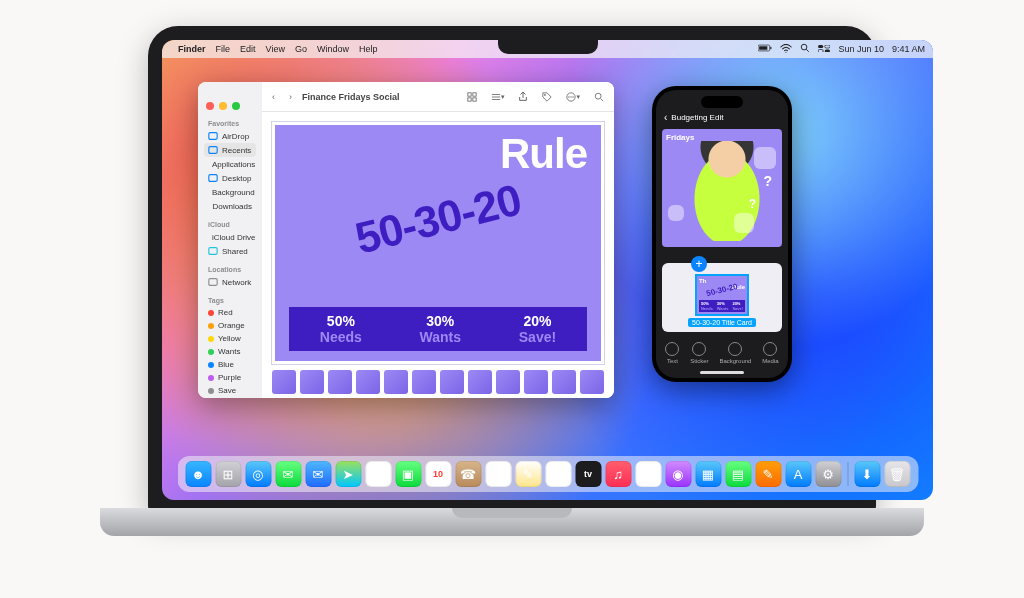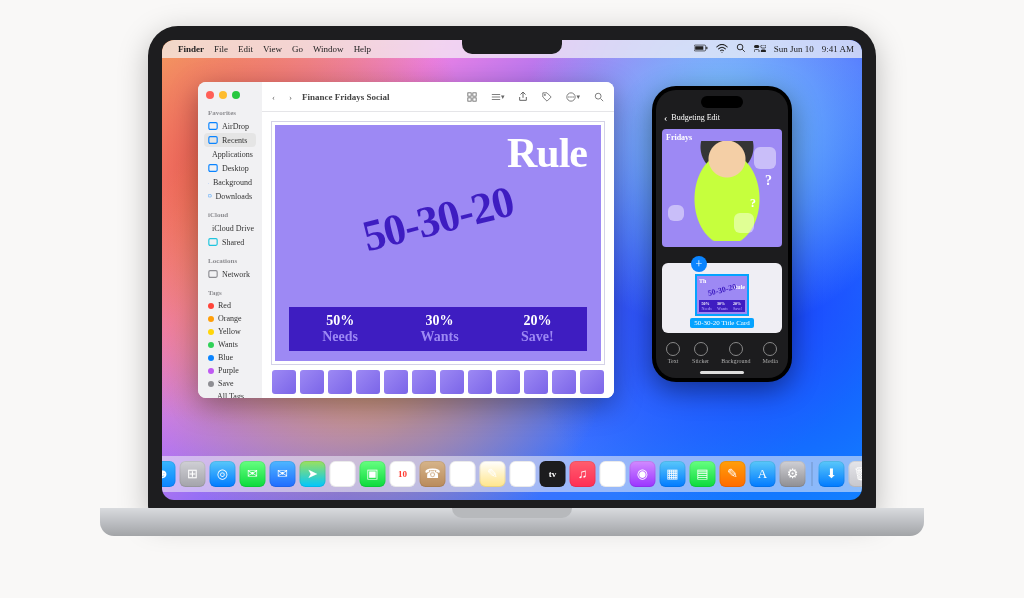--- a/index.html
+++ b/index.html
@@ -37,31 +37,30 @@
     position: absolute;
     left: 50%; transform: translateX(-50%);
     top: 0;
     width: 120px; height: 10px;
     background: #b7b9bc;
     border-radius: 0 0 10px 10px;
   }
 
   .screen {
     position: relative;
-    width: 700px;
+    width: 771px;
     height: 460px;
     border-radius: 12px;
     overflow: hidden;
     background:
       radial-gradient(circle at 80% 20%, #7fd3fb 0%, transparent 30%),
       radial-gradient(circle at 85% 55%, #1842ff 0%, transparent 38%),
       radial-gradient(circle at 30% 60%, #ffb24c 0%, transparent 44%),
       radial-gradient(circle at 10% 30%, #ef5b46 0%, transparent 35%),
       linear-gradient(135deg, #f7c36b 0%, #e981e6 25%, #5c63ff 55%, #1284ff 90%);
-    font-family: Liberation Serif, serif;
   }
   .notch {
     position: absolute;
     top: 0; left: 50%; transform: translateX(-50%);
     width: 100px; height: 14px;
     background: #1d1d1f;
     border-radius: 0 0 10px 10px;
     z-index: 50;
   }
 
@@ -88,21 +87,21 @@
     background: #fff;
     border-radius: 8px;
     box-shadow: 0 8px 28px rgba(0,0,0,.35);
     display: flex;
     overflow: hidden;
     z-index: 10;
   }
   .finder-sidebar {
     width: 94px;
     background: #efeef1d8;
-    padding: 6px 6px;
+    padding: 17px 6px;
     font-size: 8px;
     color: #333;
     overflow: hidden;
   }
   .traffic { display:flex; gap:5px; padding: 3px 0 8px 2px;}
   .traffic span { width:8px; height:8px; border-radius:50%; display:block;}
   .tl-red{background:#ff5f57;} .tl-yel{background:#febc2e;} .tl-grn{background:#28c840;}
   .side-group { margin-bottom: 6px; }
   .side-title { font-size: 7px; color: #8d8d91; font-weight: 600; padding: 2px 4px; }
   .side-item {

